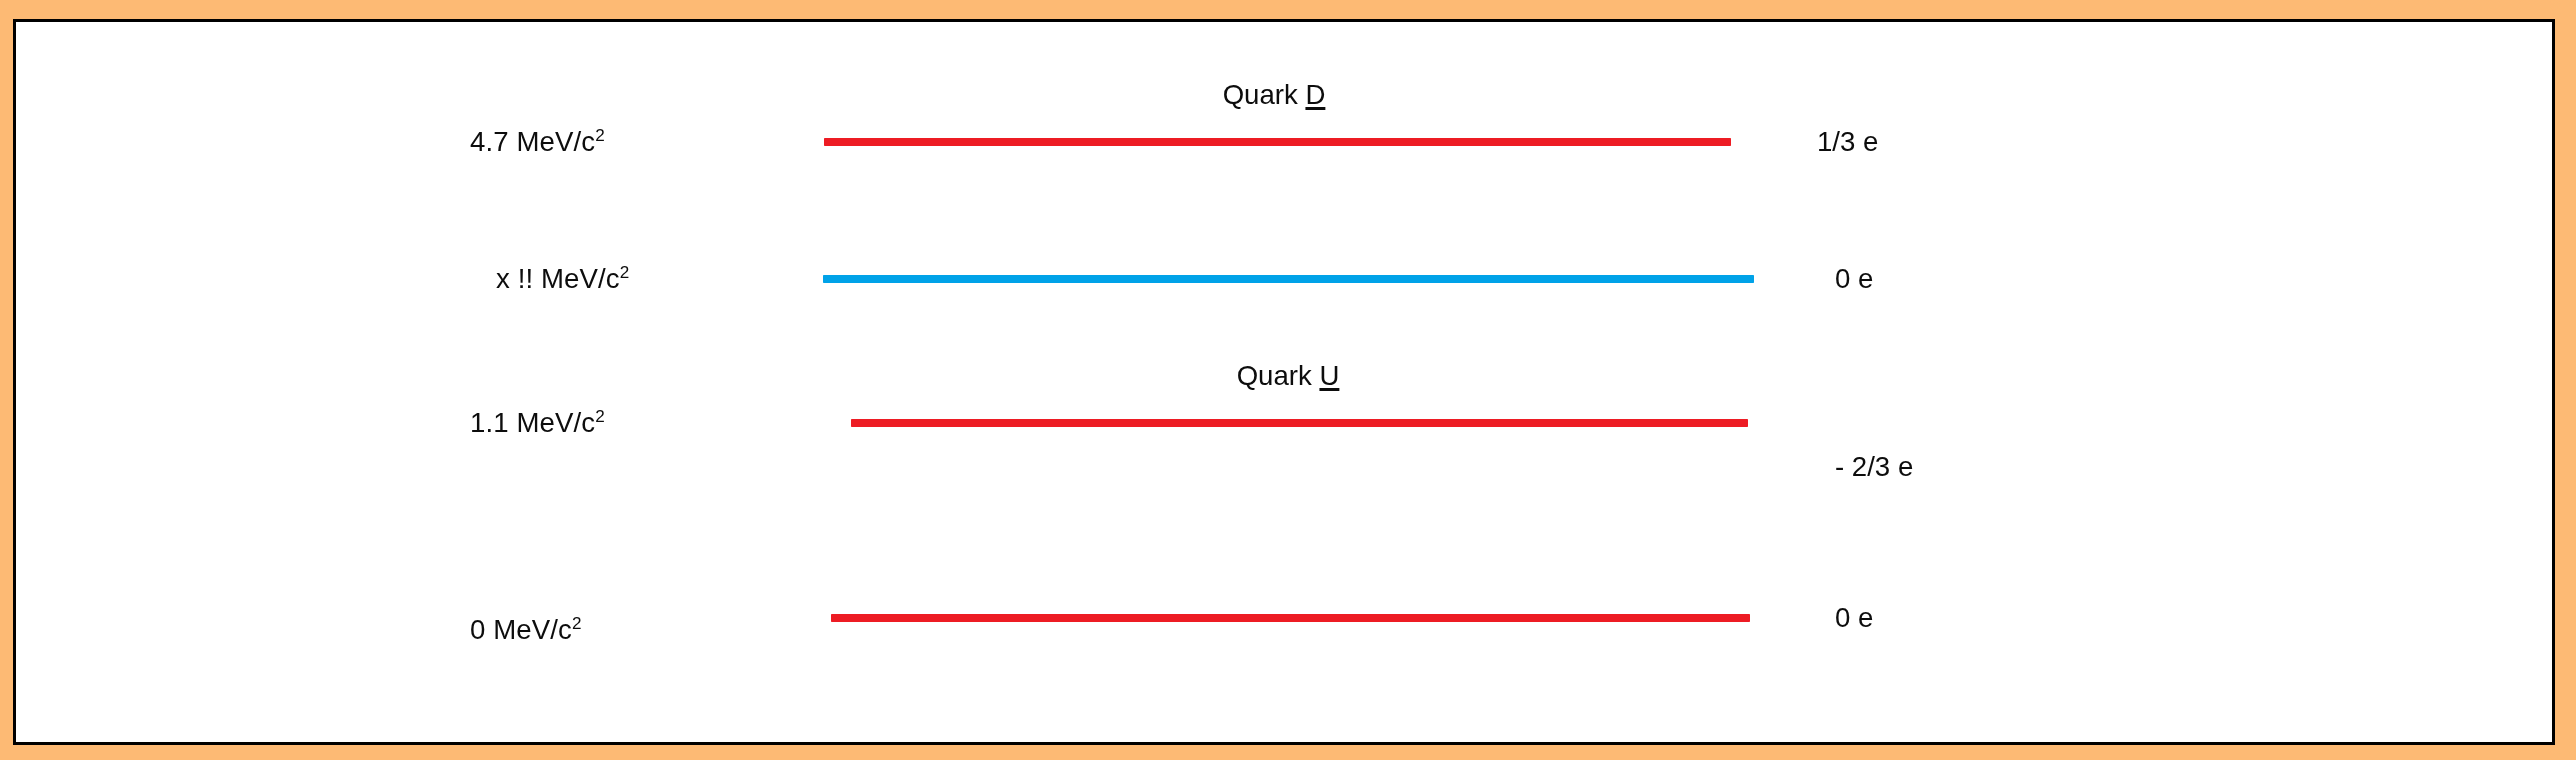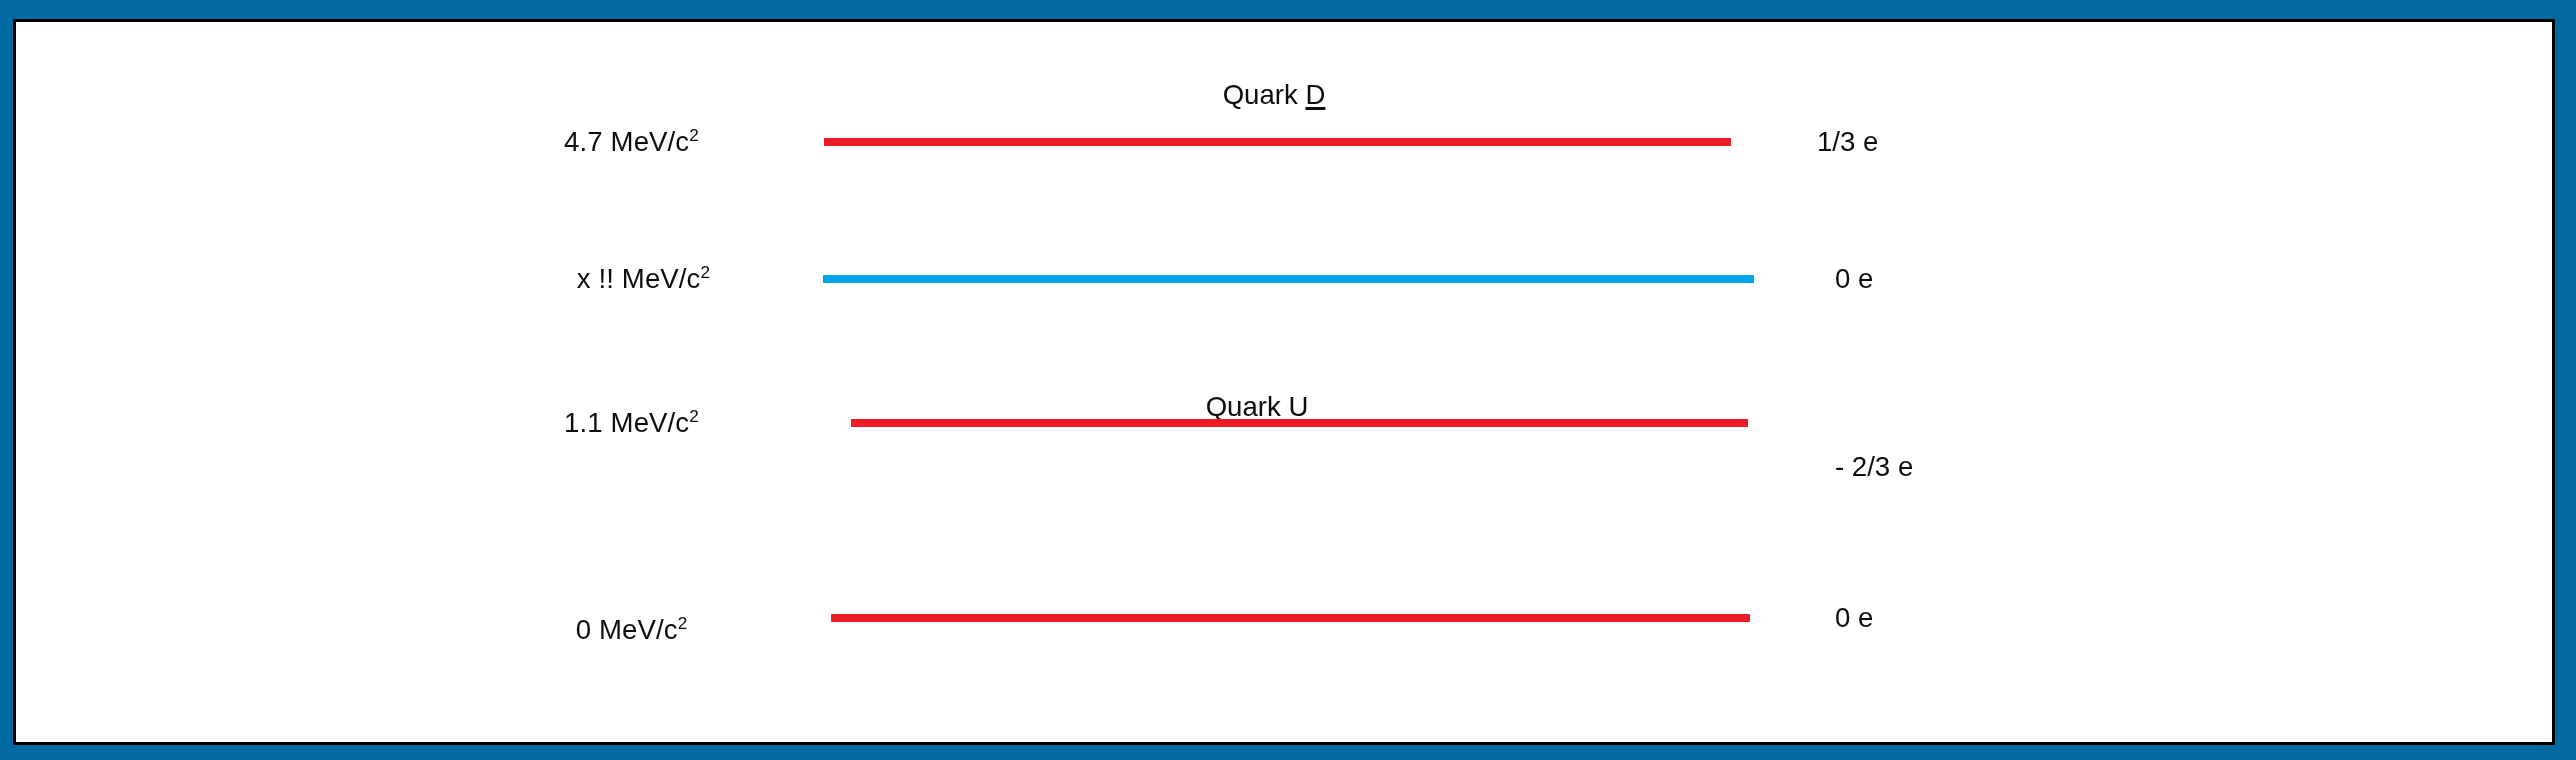--- a/index.html
+++ b/index.html
@@ -9,21 +9,21 @@
     background: #ffffff;
   }
   body {
     font-family: "Liberation Sans", sans-serif;
   }
 
   #canvas {
     position: relative;
     width: 2576px;
     height: 761px;
-    background: #0369a1;
+    background: #fdba74;
     overflow: hidden;
   }
 
   
   #diagram-frame {
     position: absolute;
     left: 13.4px;
     top: 19px;
     width: 2542px;
     height: 726px;
@@ -36,21 +36,21 @@
   .level-row {
     position: absolute;
     left: 0;
     width: 2576px;
     height: 0;
   }
 
   .mass-label {
     position: absolute;
     transform: translateY(-50%);
-    text-align: center;
+    text-align: left;
     font-size: 27.6px;
     color: #0d0d0d;
     white-space: nowrap;
     letter-spacing: 0.1px;
   }
   .mass-label sup {
     font-size: 0.62em;
     vertical-align: super;
     line-height: 0;
   }
@@ -99,30 +99,30 @@
 
     <div class="mass-label" style="left:470px; top:0; width:323px;"><span>4.7</span><span> MeV/c</span><sup>2</sup></div>
 
     <div class="level-line red" style="left:824px; top:0; width:907px;"></div>
 
     <div class="charge-label" style="left:1817px; top:0;">1/3 e</div>
   </div>
 
   <div class="level-row" style="top:279px;">
 
-    <div class="mass-label" style="left:482px; top:0; width:323px;"><span>x !!</span><span> MeV/c</span><sup>2</sup></div>
+    <div class="mass-label" style="left:496px; top:0; width:323px;"><span>x !!</span><span> MeV/c</span><sup>2</sup></div>
 
     <div class="level-line blue" style="left:823px; top:0; width:931px;"></div>
 
     <div class="charge-label" style="left:1835px; top:0;">0 e</div>
   </div>
 
   <div class="level-row" style="top:423px;">
 
-    <div class="quark-title" style="left:1257px; top:-47px;margin-top:31px;"><span>Quark </span><span class="u-letter">U</span></div>
+    <div class="quark-title" style="left:1288px; top:-47px;"><span>Quark </span><span class="u-letter">U</span></div>
 
     <div class="mass-label" style="left:470px; top:0; width:323px;"><span>1.1</span><span> MeV/c</span><sup>2</sup></div>
 
     <div class="level-line red" style="left:851px; top:0; width:897px;"></div>
 
     <div class="charge-label" style="left:1835px; top:0;margin-top:44px;">- 2/3 e</div>
   </div>
 
   <div class="level-row" style="top:618px;">
 

